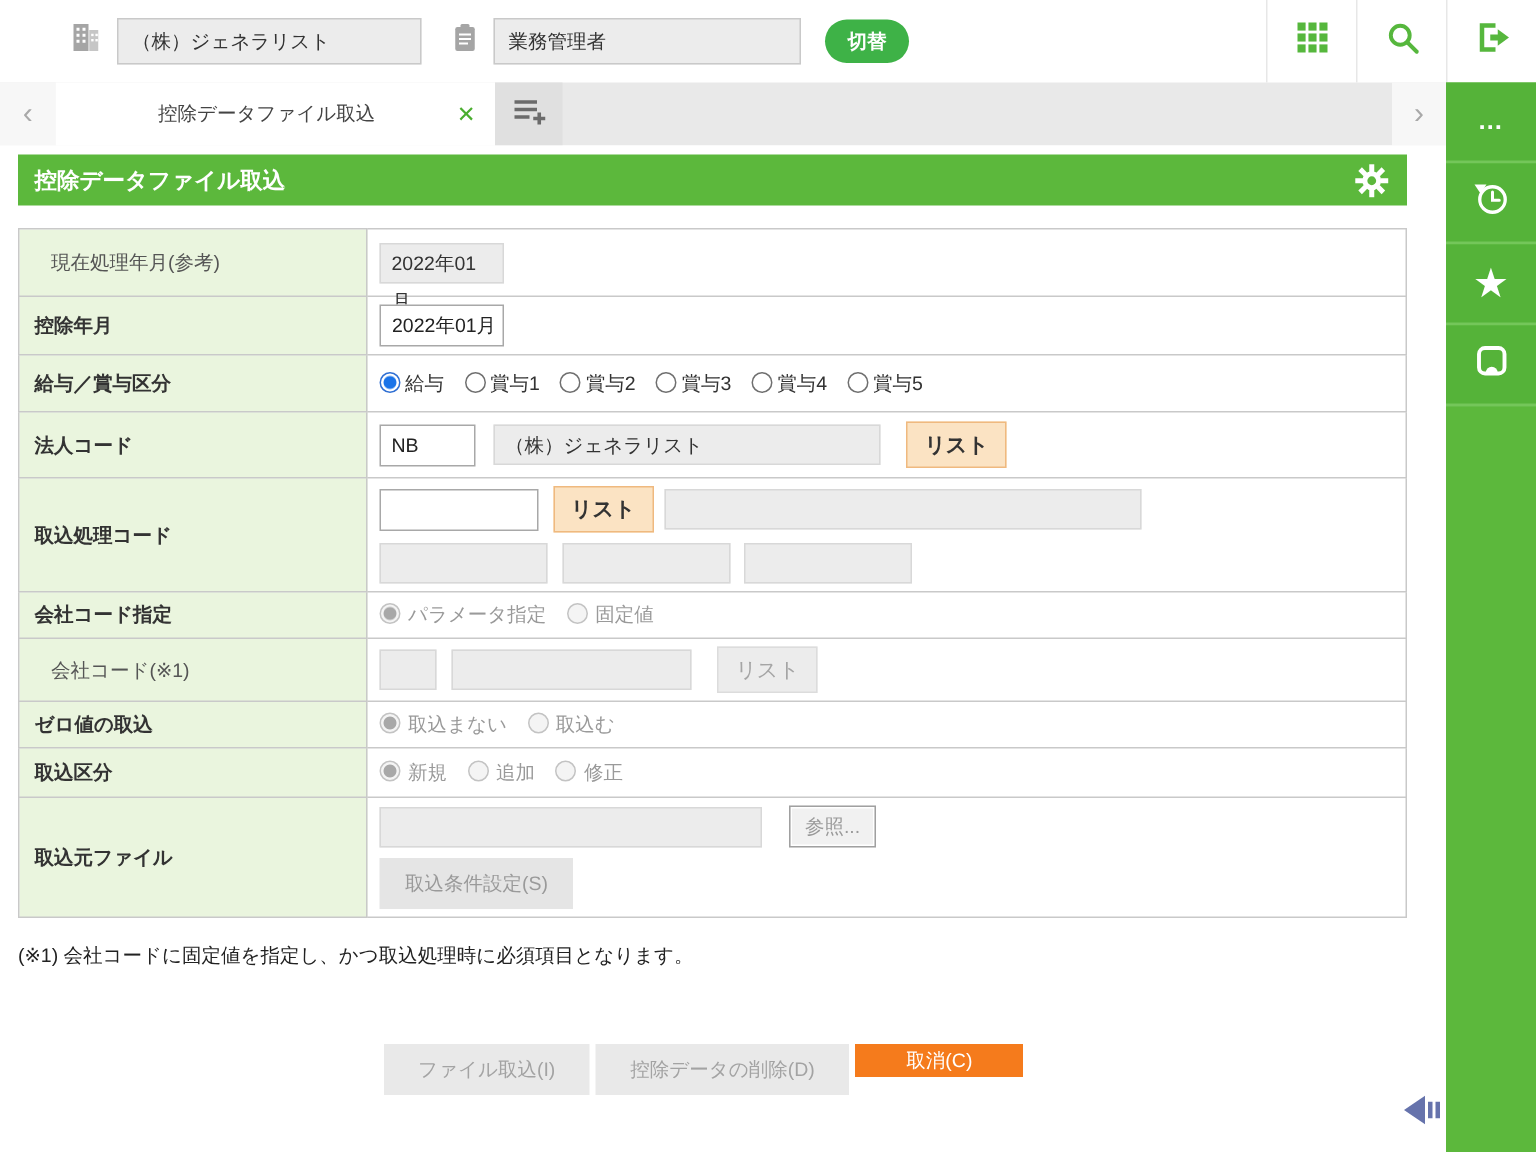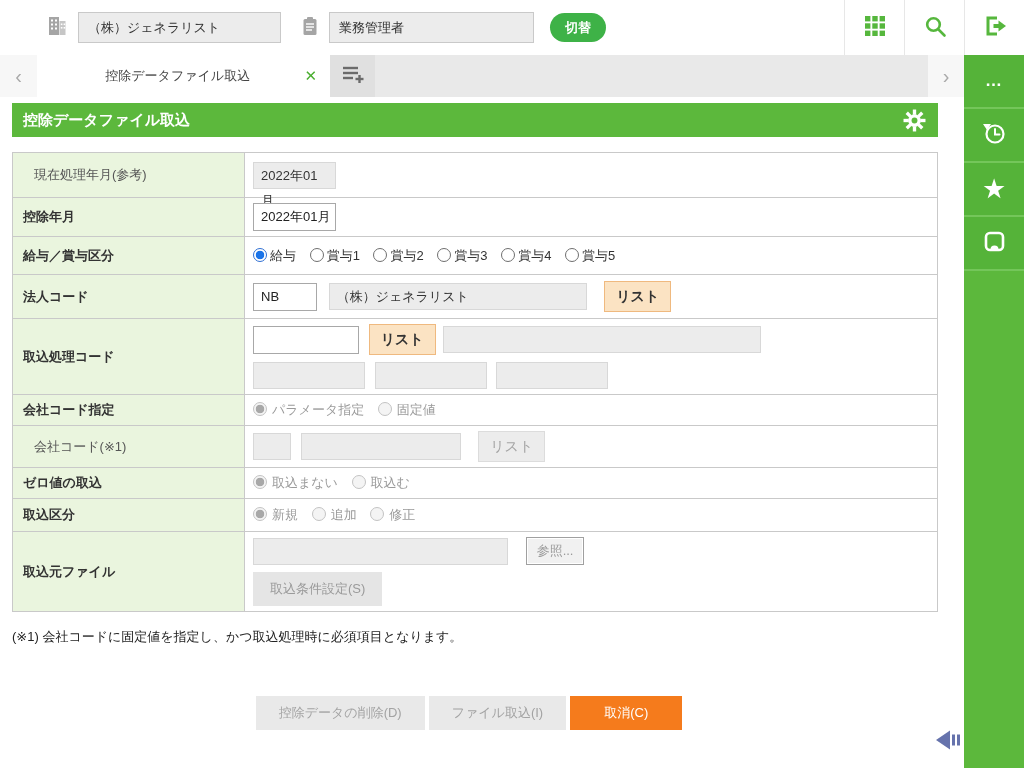--- a/index.html
+++ b/index.html
@@ -79,21 +79,21 @@
   .radio.dis.on { background:radial-gradient(circle,#a8a8a8 0 4px,#f4f4f4 4.6px); }
   .ropt { margin-right:10px; color:#333; }
   .ropt.dis { color:#9a9a9a; }
   .ropt.first-pad { margin-left:2px; }
 
   .note { margin:16px 0 0 12px; font-size:13px; color:#222; }
 
   .actions { width:938px; margin-top:50px; display:flex; justify-content:center; gap:4px; }
   .btn-gray { height:34px; padding:0 23px; background:#e9e9e9; border:none; color:#a3a3a3;
     font-size:13px; font-family:inherit; }
-  .btn-orange { height:34px; padding:0 34px; background:#f57b1c; border:none; color:#fff;
+  .btn-orange { height:22px; padding:0 34px; background:#f57b1c; border:none; color:#fff;
     font-size:13px; font-family:inherit; cursor:pointer; }
 
   .collapse-arrow { position:absolute; left:933px; top:727px; cursor:pointer; }
 </style>
 </head>
 <body>
 
 <div class="topbar">
   <span class="ml46">
     <svg width="22" height="24" viewBox="0 0 22 24">
@@ -333,22 +333,22 @@
         </div>
         <button class="cond-btn">取込条件設定(S)</button>
       </td>
     </tr>
   </tbody>
     </table>
 
   <div class="note">(※1) 会社コードに固定値を指定し、かつ取込処理時に必須項目となります。</div>
 
   <div class="actions">
+    <button class="btn-gray">ファイル取込(I)</button>
     <button class="btn-gray">控除データの削除(D)</button>
-    <button class="btn-gray">ファイル取込(I)</button>
     <button class="btn-orange">取消(C)</button>
   </div>
 </div>
 
 <span class="collapse-arrow">
   <svg width="30" height="26" viewBox="0 0 30 26">
     <polygon points="3,13 17,3.5 17,22.5" fill="#6673ac"></polygon>
     <rect x="19" y="7.5" width="3" height="11" fill="#6673ac"></rect>
     <rect x="24" y="7.5" width="3" height="11" fill="#6673ac"></rect>
   </svg>

